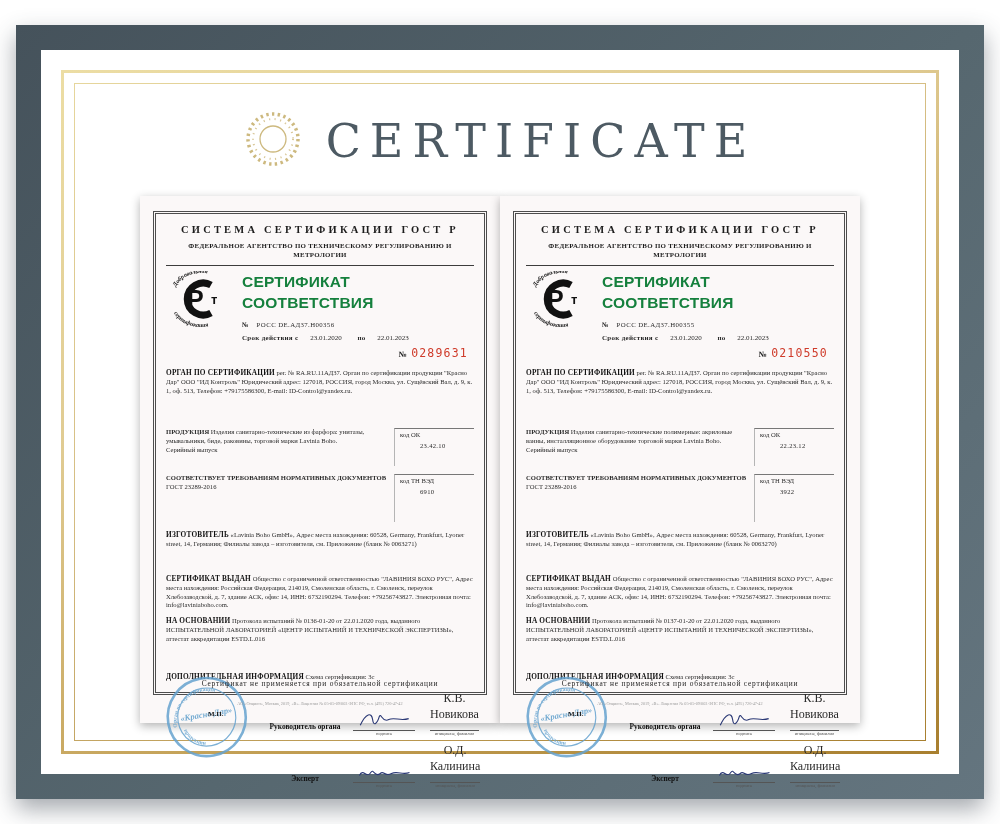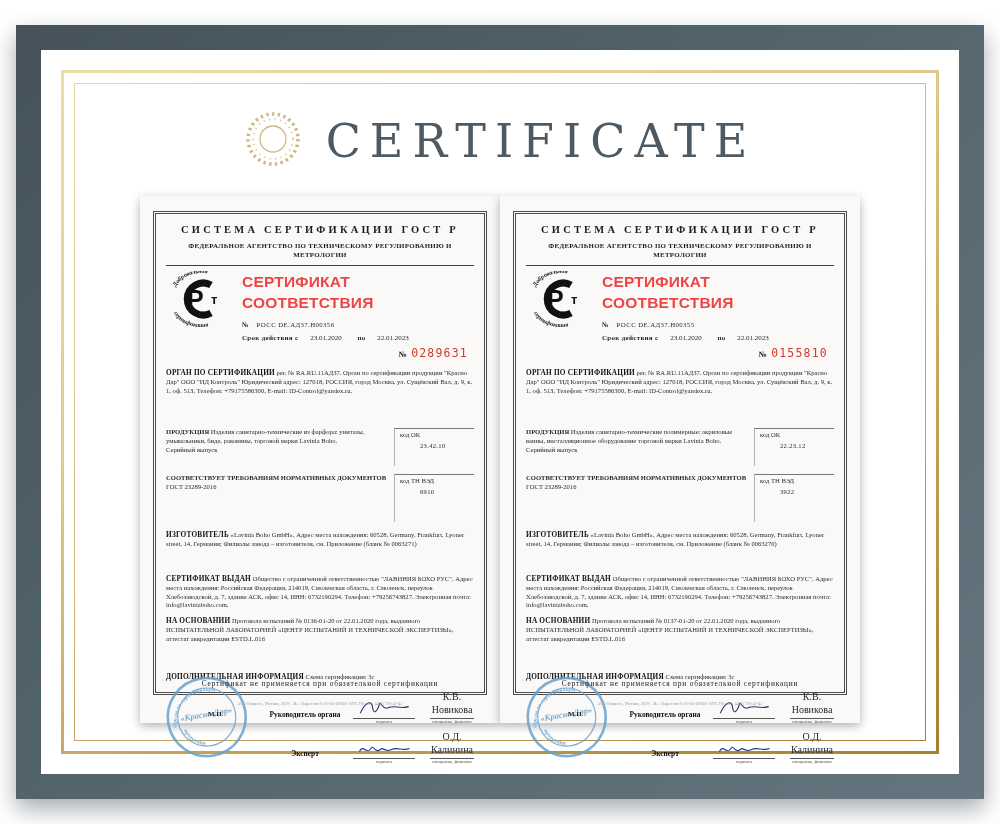--- a/index.html
+++ b/index.html
@@ -29,21 +29,21 @@
     font-size:6.6px; color:#2b2b2b; line-height:1.35; }
 
   .sys { text-align:center; font-weight:bold; font-size:10.5px; letter-spacing:3.2px; margin-top:3px; color:#1d1d1d; }
   .agency { text-align:center; font-weight:bold; font-size:6.9px; letter-spacing:.3px;
     margin-top:4px; padding-bottom:5px; border-bottom:1.4px solid #3d3d3d; color:#1d1d1d; }
 
   .logorow { display:flex; margin-top:5px; min-height:62px; }
   .rst-logo { width:72px; flex:0 0 72px; }
   .docmeta { flex:1; padding-left:4px; }
   .doctitle { font-family:"Liberation Sans", sans-serif; font-weight:bold; font-size:15.5px;
-    letter-spacing:.2px; color:#ef4444; margin-top:1px; }
+    letter-spacing:.2px; color:#15803d; margin-top:1px; }
   .numline { margin-top:6px; font-size:6.8px; }
   .numline b { margin-right:6px; }
   .numline .val { letter-spacing:.4px; }
   .validline { margin-top:5px; font-size:7px; }
   .validline b { letter-spacing:.3px; }
   .validline .date { margin:0 14px 0 10px; }
   .rednumline { text-align:right; margin-top:3px; padding-right:6px; }
   .rednumline .nsign { font-size:8px; color:#222; font-weight:bold; margin-right:3px; }
   .rednumline .digits { font-family:"DejaVu Sans Mono", monospace; font-size:11.5px;
     color:#cf3b2a; letter-spacing:1.2px; }
@@ -68,21 +68,21 @@
   .sig-area { position:relative; height:58px; margin-top:2px; }
   .stamp { position:absolute; left:-2px; top:-16px; opacity:.85; transform:rotate(-10deg); }
   .mp { position:absolute; left:42px; top:20px; font-weight:bold; font-size:7px; color:#222; }
   .sigrow { display:flex; align-items:flex-end; margin-left:96px; }
   .sigrow + .sigrow { margin-top:4px; }
   .siglabel { flex:0 0 86px; font-weight:bold; font-size:7.4px; color:#111; padding-bottom:6px;text-align:center; }
   .sigline { flex:0 0 72px; text-align:center; }
   .sigline svg { display:block; margin:0 auto; border-bottom:.8px solid #555; }
   .cap { display:block; font-size:5px; color:#555; transform:scale(.92); }
   .nameline { flex:1; text-align:center; padding-left:10px; }
-  .namev { display:block; font-size:10px; border-bottom:.8px solid #555; padding-bottom:1px; }
+  .namev { display:block; font-size:12px; border-bottom:.8px solid #555; padding-bottom:8px; }
 
   .footer-note { position:absolute; left:0; right:0; bottom:3px; text-align:center;
     font-size:7.4px; letter-spacing:.8px; color:#1f1f1f; }
   .print-line { text-align:center; font-size:5px; color:#9a9a9a; margin-top:6px;
     transform:scale(.85); }
 </style>
 </head>
 <body>
 
 <div class="outer">
@@ -268,21 +268,21 @@
                           <span class="val">РОСС DE.АД37.H00355</span>
                         </div>
                         <div class="validline">
                           <b>Срок действия с</b>
                           <span class="date">23.01.2020</span>
                           <b>по</b>
                           <span class="date">22.01.2023</span>
                         </div>
                         <div class="rednumline">
                           <span class="nsign">№</span>
-                          <span class="digits">0155810</span>
+                          <span class="digits">0210550</span>
                         </div>
                       </div>
                     </div>
 
                     <p class="sec sec-organ">
                       <b>ОРГАН ПО СЕРТИФИКАЦИИ</b>
                       <span>рег. № RA.RU.11АД37. Орган по сертификации продукции "Красно Дар" ООО "ИД Контроль" Юридический адрес: 127018, РОССИЯ, город Москва, ул. Сущёвский Вал, д. 9, к. 1, оф. 513, Телефон: +79175586300, E-mail: ID-Control@yandex.ru.</span>
                     </p>
 
                     <div class="flexrow sec-prod">

